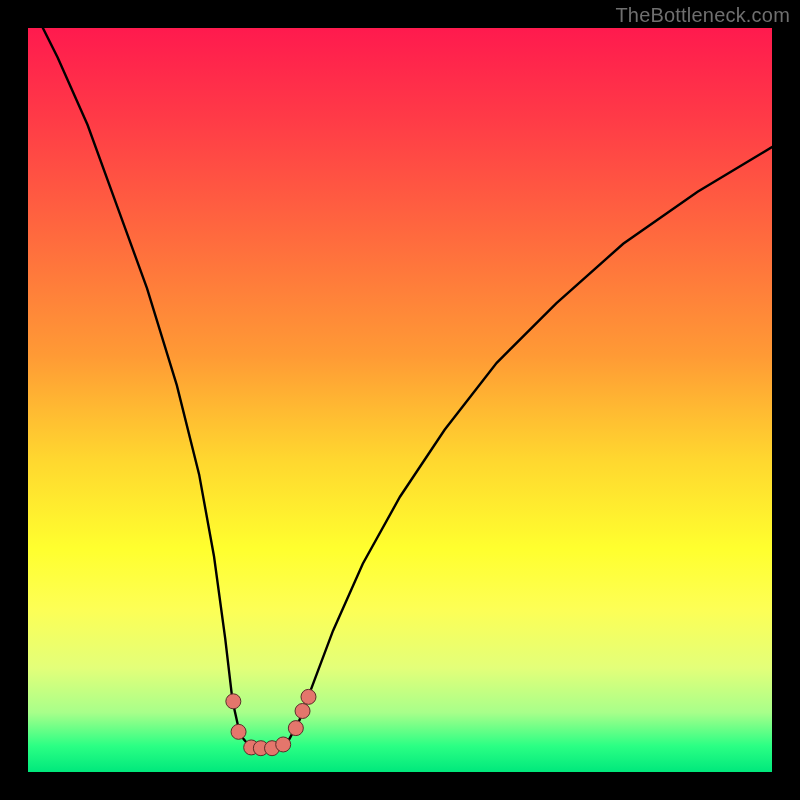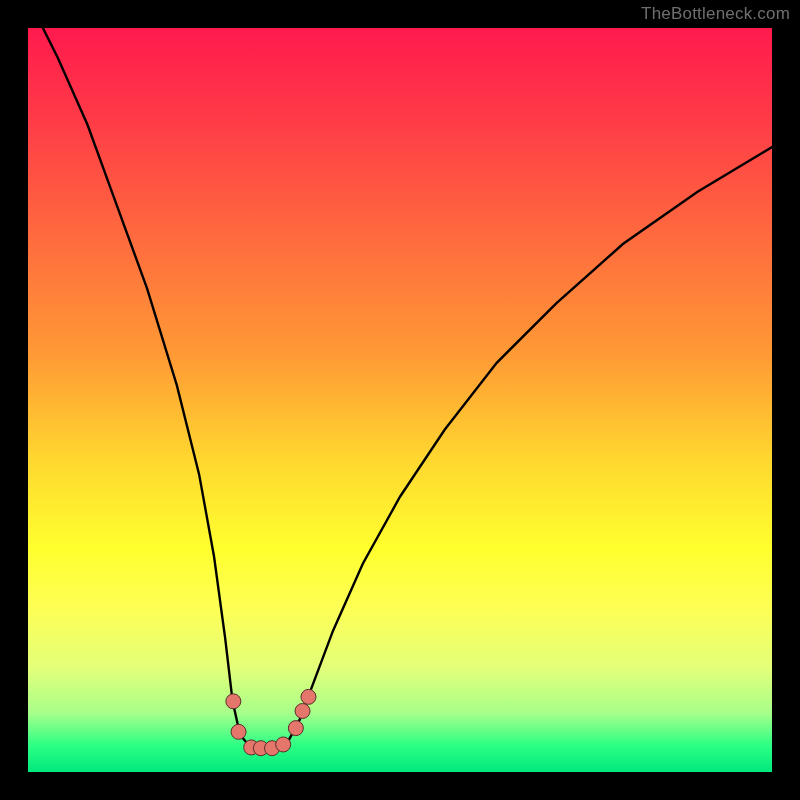--- a/index.html
+++ b/index.html
@@ -39,21 +39,21 @@
     left: 0;
     top: 0;
     width: 100%;
     height: 100%;
   }
   .watermark {
     position: absolute;
     top: 4px;
     right: 10px;
     color: #6f6f6f;
-    font-size: 17px;
+    font-size: 20px;
     letter-spacing: 0.2px;
     font-weight: 400;
     user-select: none;
   }
 </style>
 </head>
 <body>
 
 <div class="frame">
 

